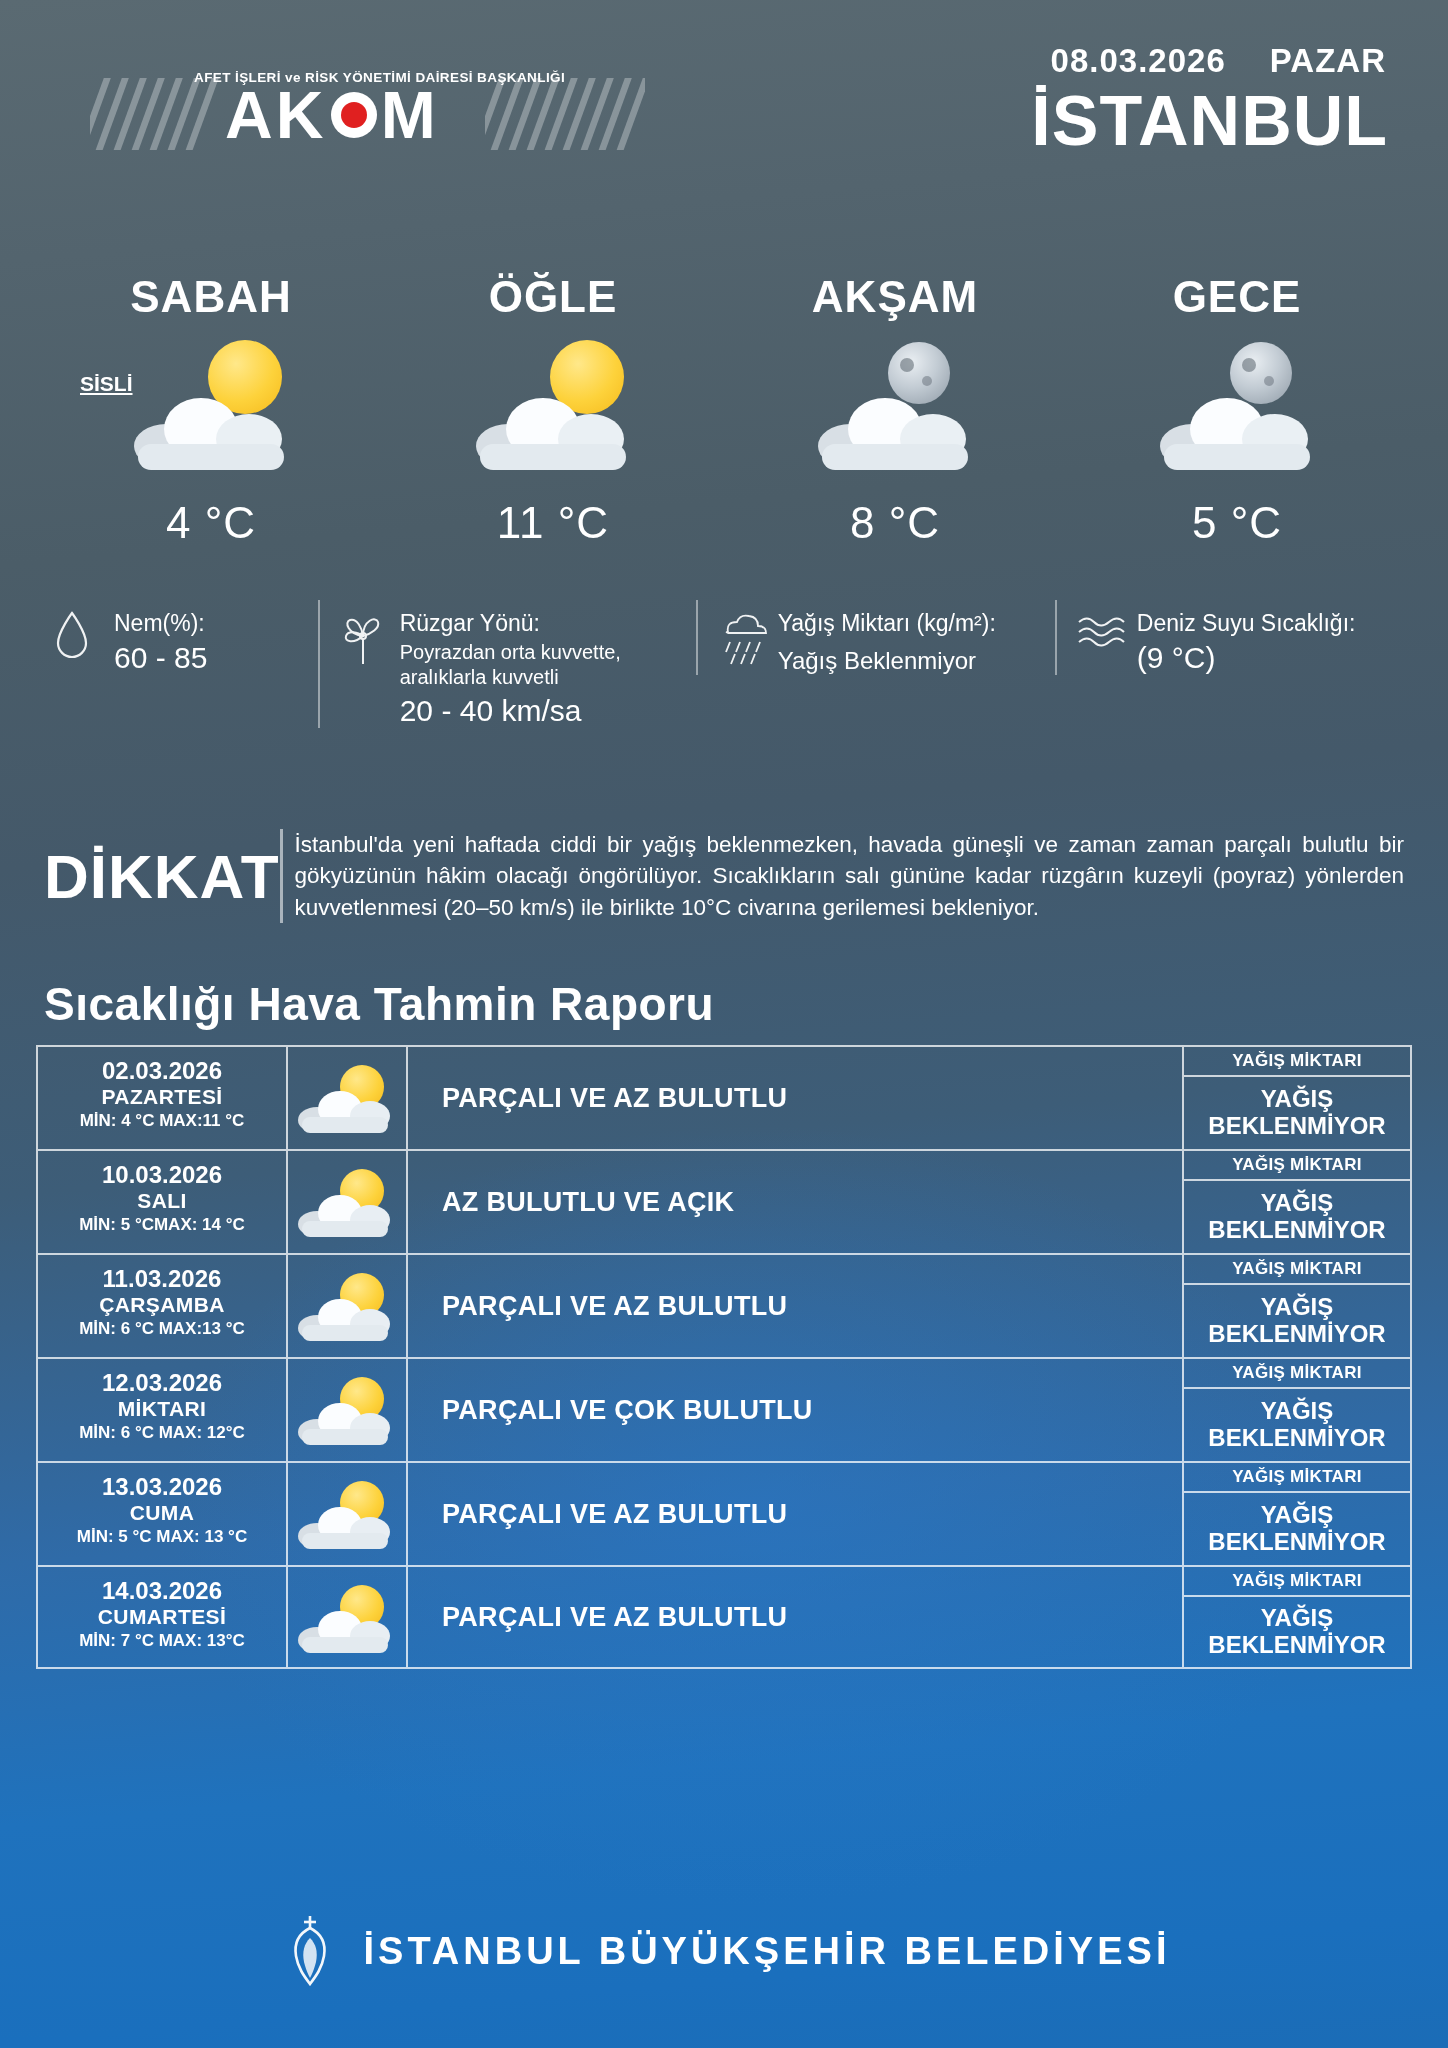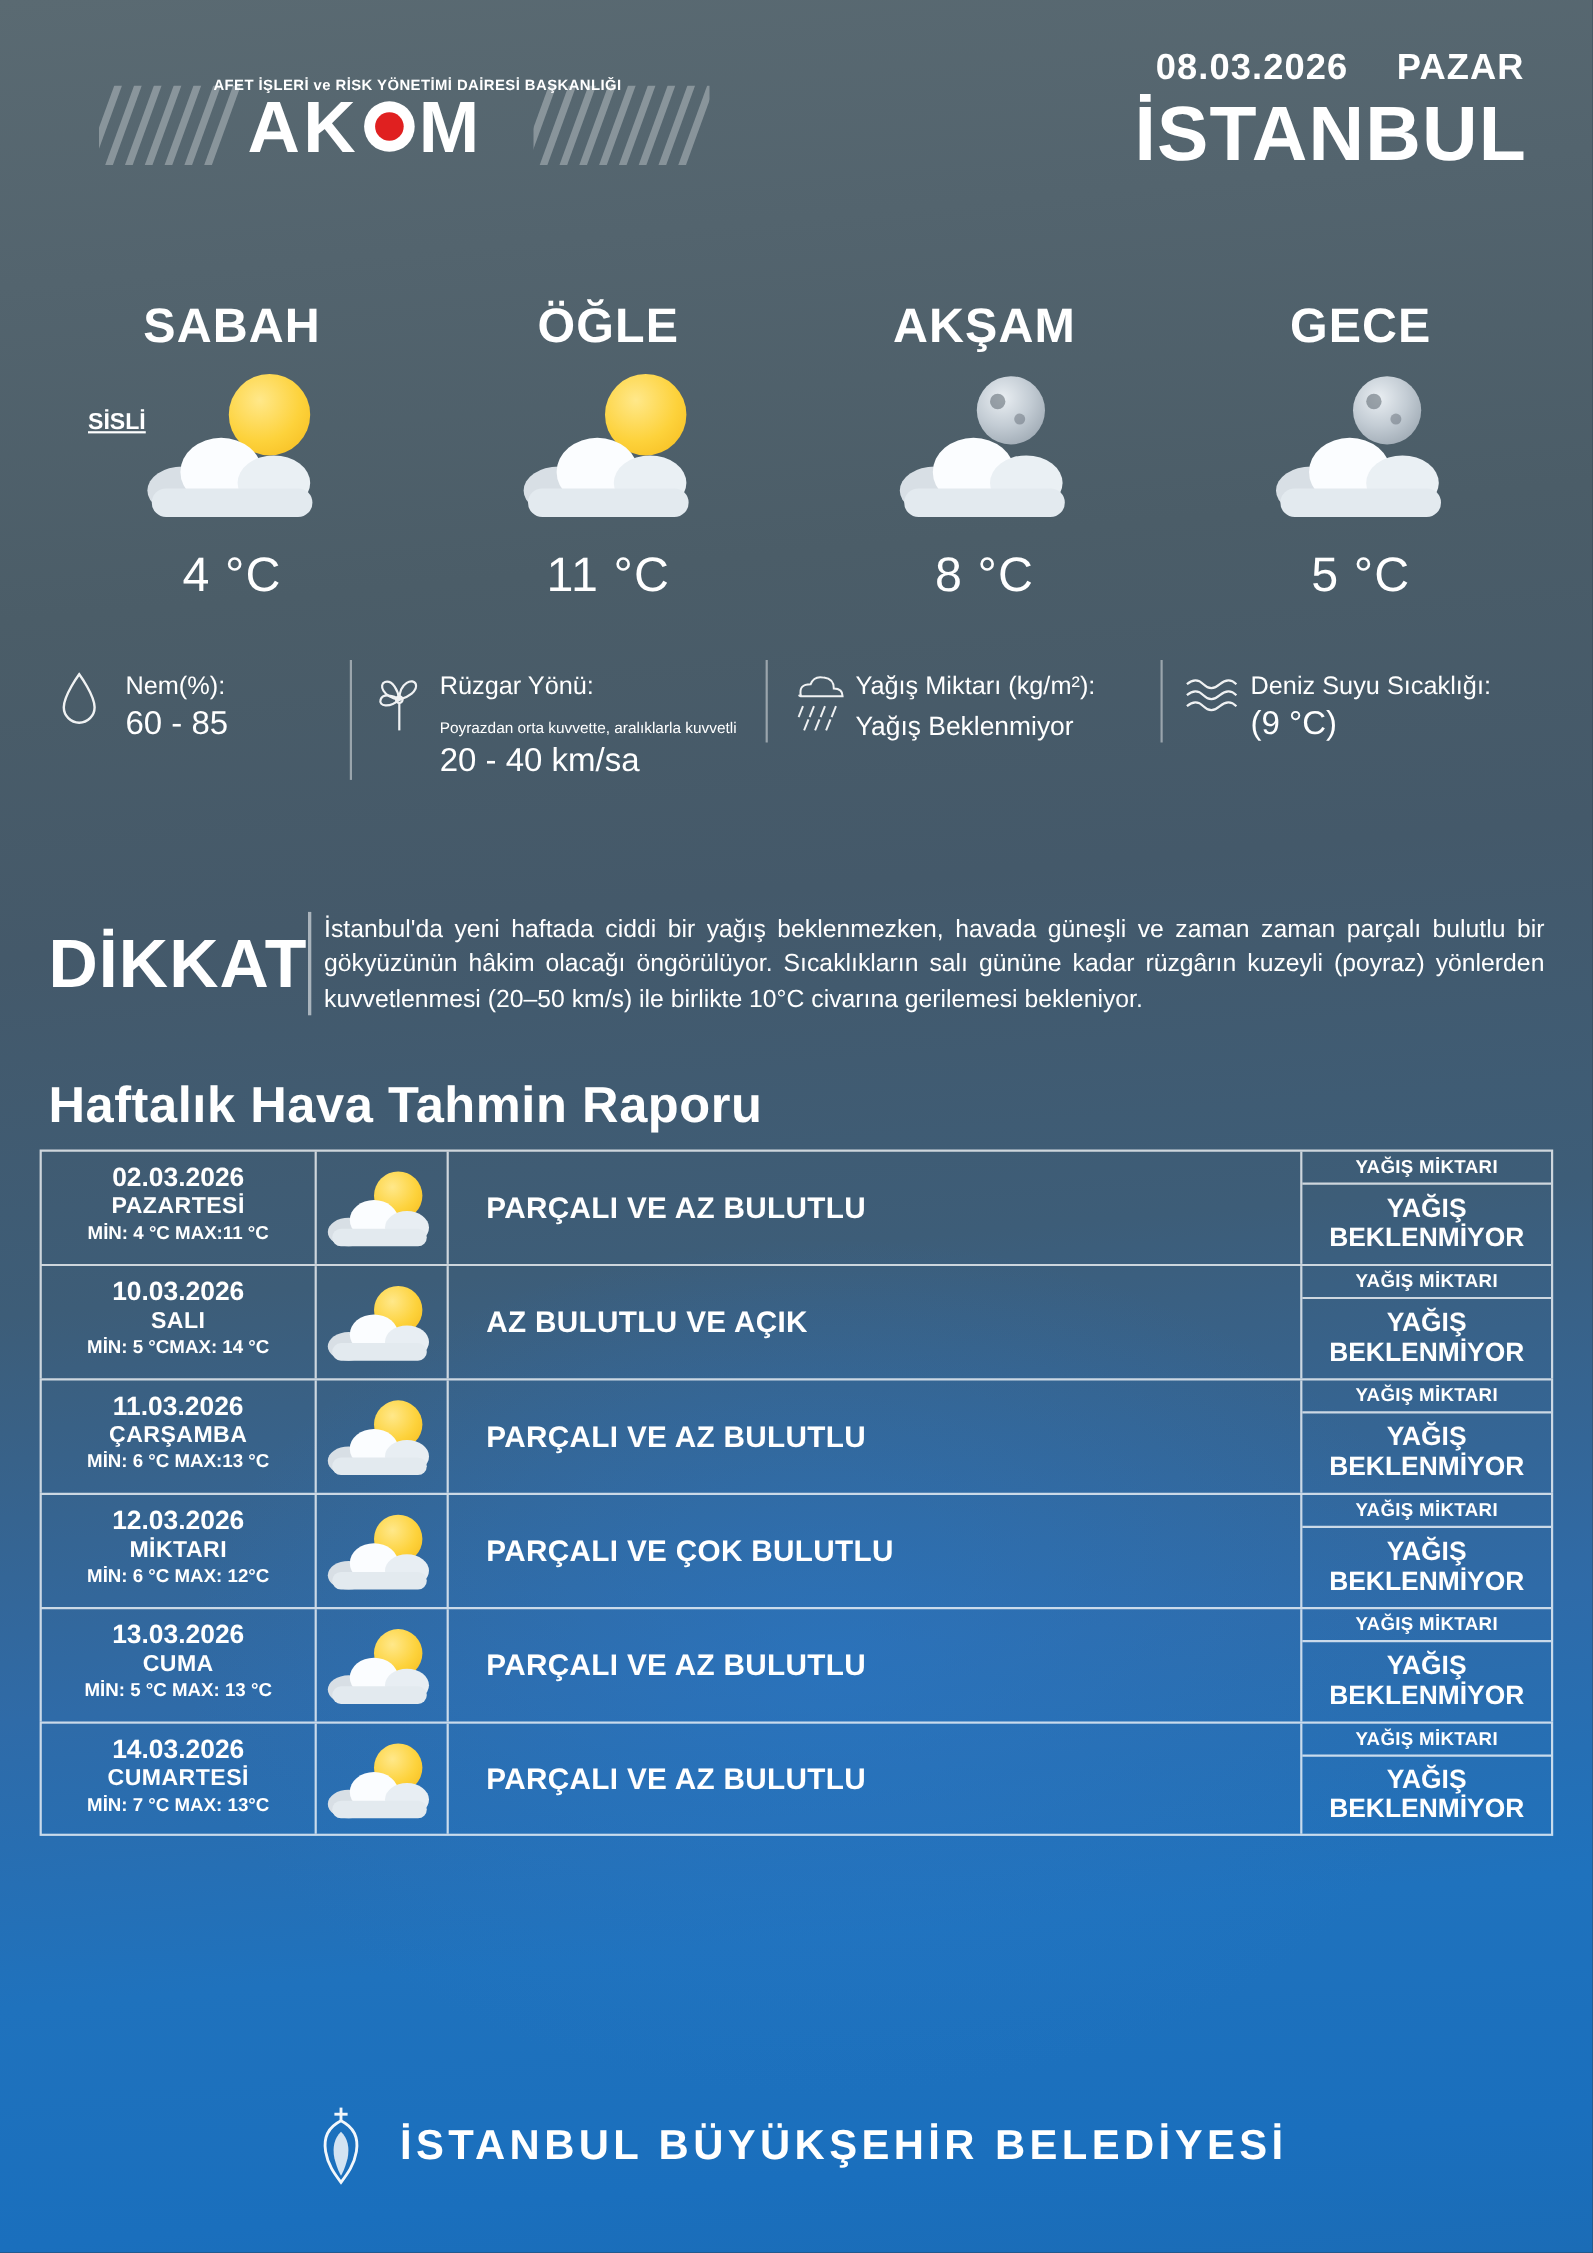--- a/index.html
+++ b/index.html
@@ -174,21 +174,21 @@
   .info-cell { display: flex; align-items: flex-start; padding: 10px 0 0 18px; position: relative; }
   .info-cell + .info-cell { border-left: 2px solid rgba(255,255,255,0.45); }
   .c-nem  { width: 300px; }
   .c-ruz  { width: 400px; }
   .c-yag  { width: 380px; }
   .c-den  { width: 380px; }
   .ic { width: 62px; flex: none; opacity: 0.92; }
   .info-txt { color: #ffffff; }
   .info-lbl { font-size: 23px; }
   .info-val { font-size: 30px; margin-top: 4px; }
-  .info-sub { font-size: 14px; line-height: 1.25; margin-top: 16px; }
+  .info-sub { font-size: 20px; line-height: 1.25; margin-top: 3px; }
 
   
   .dikkat {
     display: flex;
     align-items: center;
     margin-top: 26px;
     padding: 0 44px 0 44px;
     height: 150px;
   }
   .dikkat-title {
@@ -459,21 +459,21 @@
       </div>
     </div>
 
   </div>
 
   <div class="dikkat">
     <div class="dikkat-title">DİKKAT</div>
     <div class="dikkat-body">İstanbul'da yeni haftada ciddi bir yağış beklenmezken, havada güneşli ve zaman zaman parçalı bulutlu bir gökyüzünün hâkim olacağı öngörülüyor. Sıcaklıkların salı gününe kadar rüzgârın kuzeyli (poyraz) yönlerden kuvvetlenmesi (20–50 km/s) ile birlikte 10°C civarına gerilemesi bekleniyor.</div>
   </div>
 
-  <div class="weekly-title">Haftalık Hava Tahmin Raporu</div>
+  <div class="weekly-title">Sıcaklığı Hava Tahmin Raporu</div>
 
   <div class="wk">
 
     <div class="row">
       <div class="r-date">
         <div class="r-d1">02.03.2026</div>
         <div class="r-d2">PAZARTESİ</div>
         <div class="r-d3">MİN: 4 °C MAX:11 °C</div>
       </div>
       <div class="r-icon">

